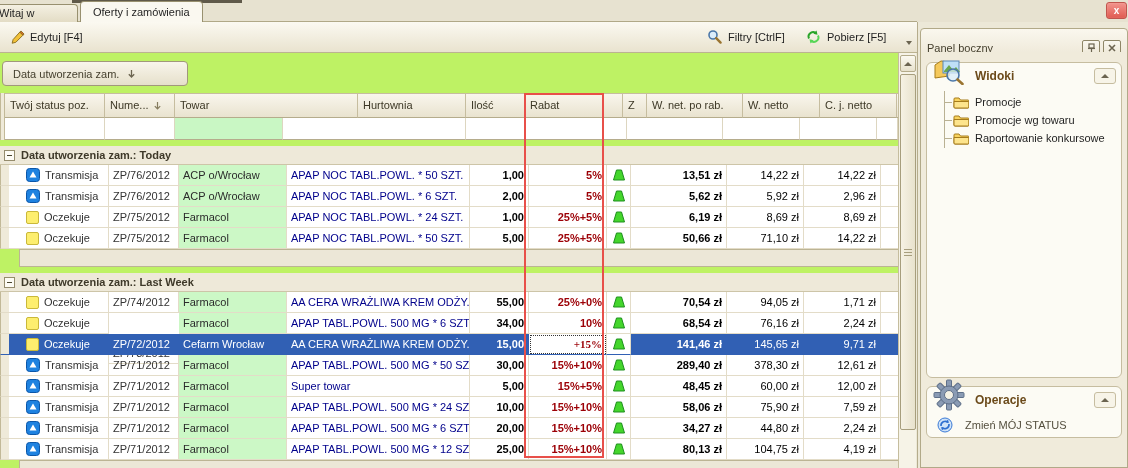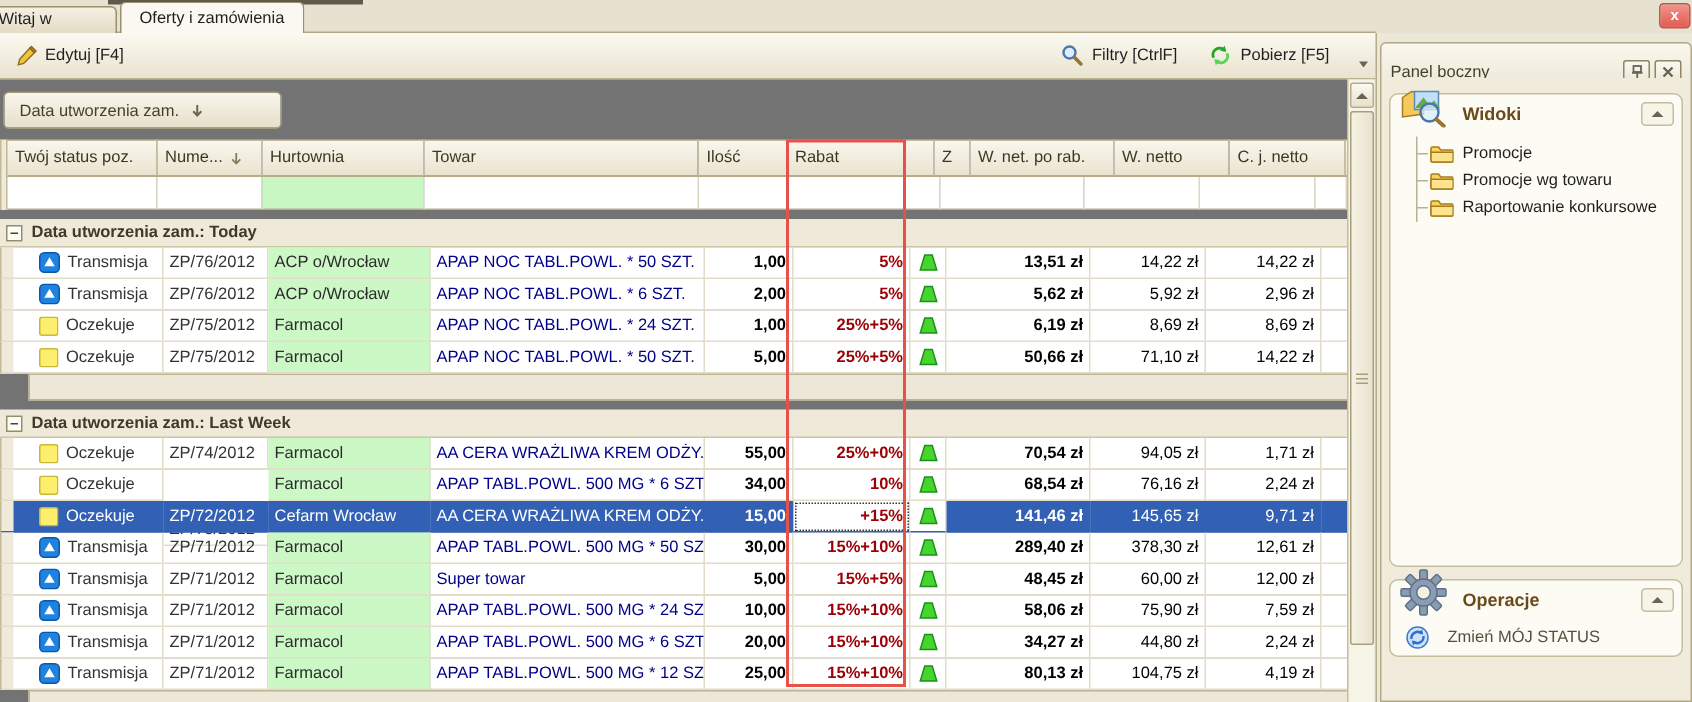--- a/index.html
+++ b/index.html
@@ -27,21 +27,21 @@
   .tbtn { position:absolute; top:3px; height:24px; display:flex; align-items:center;
     gap:5px; padding:0 7px; border-radius:3px; color:#1f1f1f; cursor:default; }
   .tbtn svg { flex:0 0 auto; }
   #tb-overflow { position:absolute; right:2px; top:4px; width:13px; height:23px;
     display:flex; align-items:flex-end; justify-content:center; padding-bottom:4px; }
   .tri-down { width:0; height:0; border-left:3px solid transparent;
     border-right:3px solid transparent; border-top:4px solid #6b6450; }
   #vdivider { left:917px; top:22px; width:1px; height:446px; background:#b5ac8c; }
 
   
-  #grid-area { left:0; top:53px; width:898px; height:415px; background:#737373; overflow:hidden; }
+  #grid-area { left:0; top:53px; width:898px; height:415px; background:#bef264; overflow:hidden; }
   #group-panel { position:absolute; left:0; top:0; width:898px; height:40px; }
   #group-chip { position:absolute; left:2px; top:8px; height:25px; min-width:186px;
     border:1px solid #a1987b; border-radius:4px;
     background:linear-gradient(#f8f5eb,#e6e0cb); display:flex; align-items:center;
     gap:8px; padding:0 10px; color:#443f2d; }
   .header-row { position:absolute; left:0; top:40px; width:898px; height:25px; display:flex; }
   .gutter { width:5px; height:100%; background:#efead9; border-right:1px solid #c2b998;
     border-left:1px solid #c2b998; flex:0 0 auto; }
   .hcell { height:100%; background:linear-gradient(#f9f6ed,#e9e3cf);
     border-right:1px solid #c6bd9f; border-top:1px solid #c6bd9f; border-bottom:1px solid #b5ac8c;
@@ -193,25 +193,25 @@
       <div class="gutter"></div>
       <div class="hcell" style="width: 100px;">
         <span>Twój status poz.</span>
       </div>
       <div class="hcell" style="width: 70px;">
         <span>Nume...</span>
         <svg width="9" height="10" viewBox="0 0 9 10">
           <path d="M4.5 1v6.5M1.8 5.2 4.5 8l2.7-2.8" fill="none" stroke="#857c5e" stroke-width="1.2"></path>
         </svg>
       </div>
+      <div class="hcell" style="width: 183px;">
+        <span>Towar</span>
+      </div>
       <div class="hcell" style="width: 108px;">
         <span>Hurtownia</span>
-      </div>
-      <div class="hcell" style="width: 183px;">
-        <span>Towar</span>
       </div>
       <div class="hcell" style="width: 59px;">
         <span>Ilość</span>
       </div>
       <div class="hcell" style="width: 98px;">
         <span>Rabat</span>
       </div>
       <div class="hcell" style="width: 24px;">
         <span>Z</span>
       </div>
@@ -398,21 +398,21 @@
         <div class="cell c-status" style="width: 100px; padding-left: 17px;">
           <svg width="13" height="13" viewBox="0 0 13 13">
             <rect x="0.5" y="0.5" width="12" height="12" rx="1.5" fill="#fdee6e" stroke="#c9b83a"></rect>
           </svg>
           <span>Oczekuje</span>
         </div>
         <div class="cell c-num" style="width: 70px;">ZP/72/2012</div>
         <div class="cell c-hurt-sel" style="width: 108px;">Cefarm Wrocław</div>
         <div class="cell c-tow" style="width: 183px;">AA CERA WRAŻLIWA KREM ODŻY...</div>
         <div class="cell c-num-r" style="width: 59px;">15,00</div>
-        <div class="cell c-rab" style="width: 78px;">+15%</div>
+        <div class="cell c-rab" style="width: 78px; font-family: Liberation Serif, serif;">+15%</div>
         <div class="cell c-z" style="width: 24px;">
           <svg width="14" height="12" viewBox="0 0 14 12">
             <path d="M4.5 1 h5 l3 10 h-11z" fill="#44d62c" stroke="#1e8f1e"></path>
           </svg>
         </div>
         <div class="cell c-money-b" style="width: 96px;">141,46 zł</div>
         <div class="cell c-money" style="width: 77px;">145,65 zł</div>
         <div class="cell c-money" style="width: 77px;">9,71 zł</div>
         <div class="cell c-produ" style="width: 21px;"></div>
       </div>

